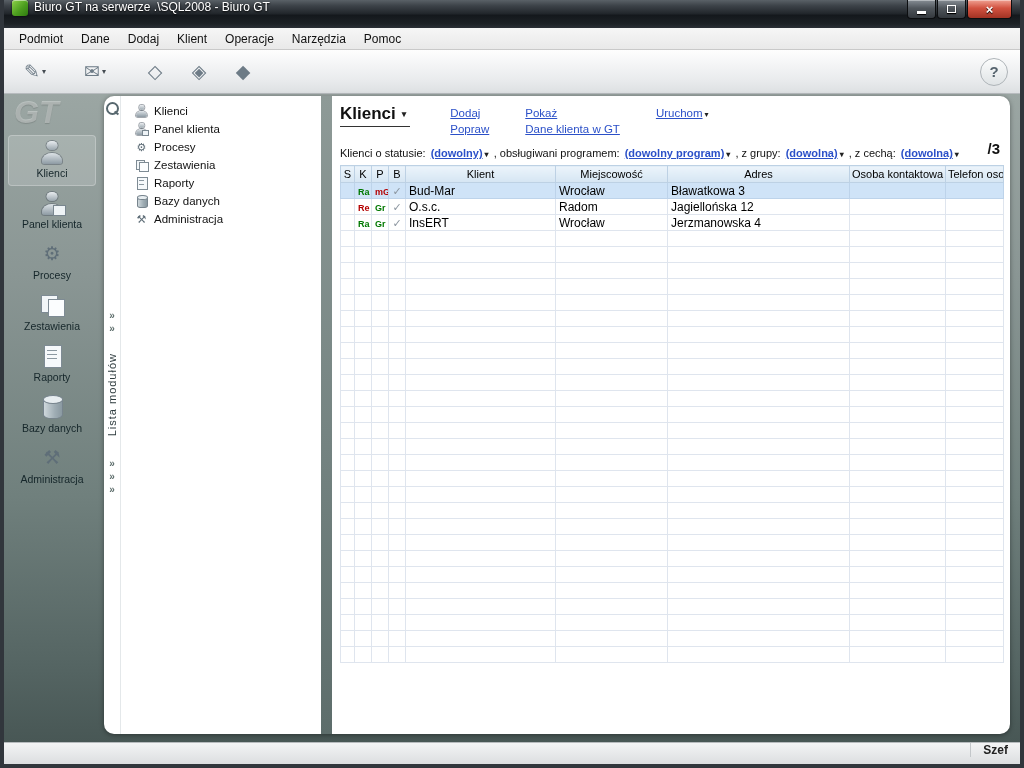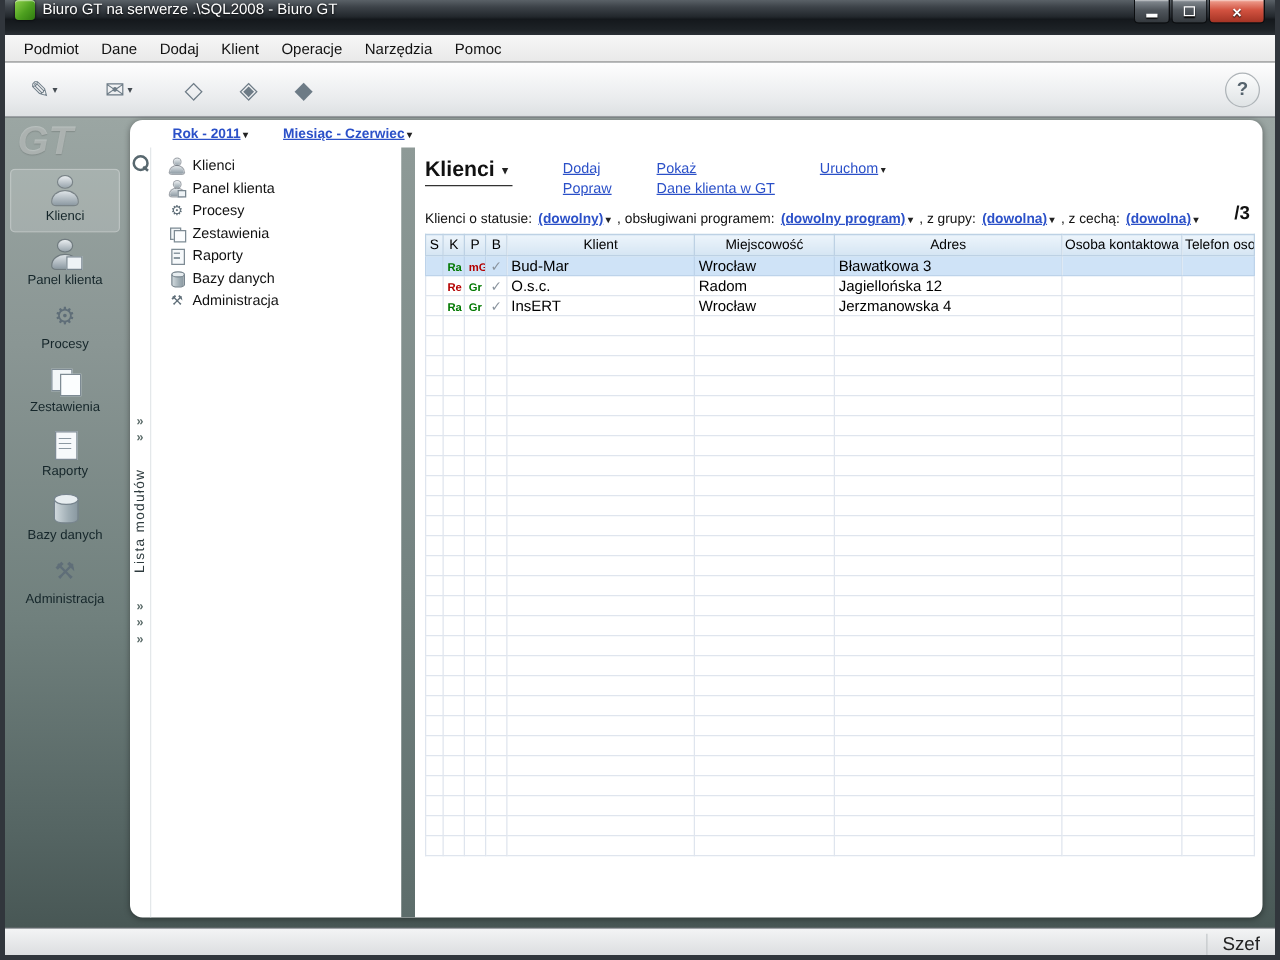--- a/index.html
+++ b/index.html
@@ -124,21 +124,21 @@
   .grid td { border:1px solid #dfe5ee; height:16px; padding:0 3px; overflow:hidden; white-space:nowrap; }
   .grid tr.selected td { background:#cfe3f7; border-color:#bdd3ea; }
   td.center { text-align:center; }
   .badge { font-weight:bold; font-size:9px; }
   .badge[data-color="green"] { color:#007800; }
   .badge[data-color="red"] { color:#b40000; }
   .check { color:#8a949e; font-size:11px; }
 
   
   .statusbar { height:22px; flex:0 0 22px; background:linear-gradient(#f3f4f5,#dcdee0); border-top:1px solid #b7bbbe;
-    display:flex; align-items:flex-end; font-size:15px; color:#222; }
+    display:flex; align-items:flex-start; font-size:12px; color:#222;font-weight:bold; }
   .sb-spacer { flex:1; }
   .sb-user { display:flex; align-items:center; padding:0 12px; border-left:1px solid #c3c7ca; }
   .sb-date { display:flex; align-items:center; padding:0 14px; border-left:1px solid #c3c7ca; background:#fafae6; }
 </style>
 </head>
 <body>
 
 <div class="window">
 
   <div class="titlebar">
@@ -229,28 +229,20 @@
         <span>Bazy danych</span>
       </div>
       <div class="side-item">
         <span class="icon glyph sz-lg">⚒</span>
         <span>Administracja</span>
       </div>
     </div>
 
     <div class="panel">
 
-      <div class="panel-top">
-        <a class="blue bold">
-          <span class="lbl">Rok - 2011</span><span class="arr">▾</span>
-        </a>
-        <a class="blue bold">
-          <span class="lbl">Miesiąc - Czerwiec</span><span class="arr">▾</span>
-        </a>
-      </div>
 
       <div class="panel-body">
 
         <div class="rail">
           <span class="magnifier"></span>
           <div class="chev-group g1">
             <span class="chev">»</span>
             <span class="chev">»</span>
           </div>
           <div class="v-label">Lista modułów</div>

